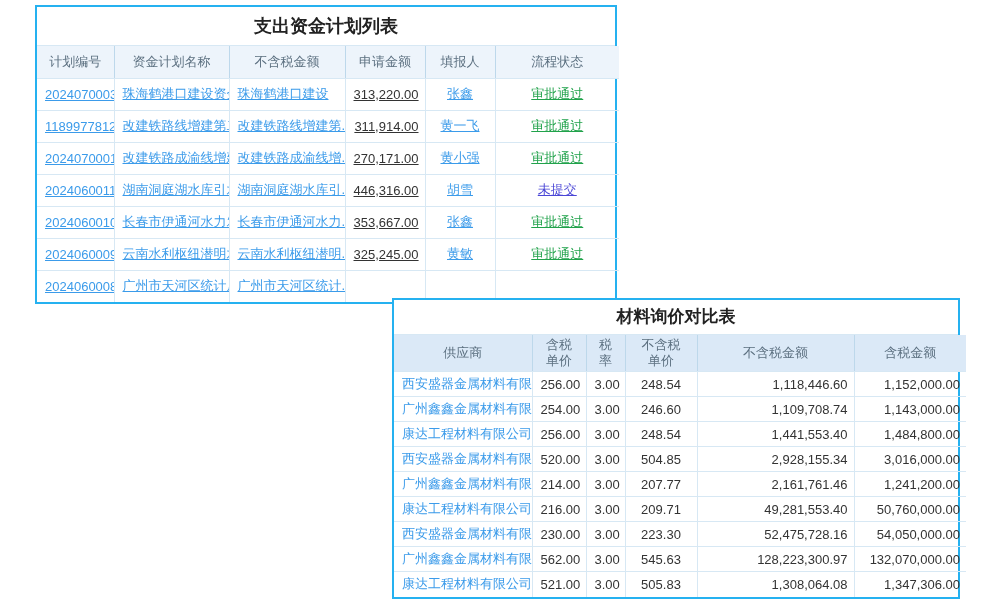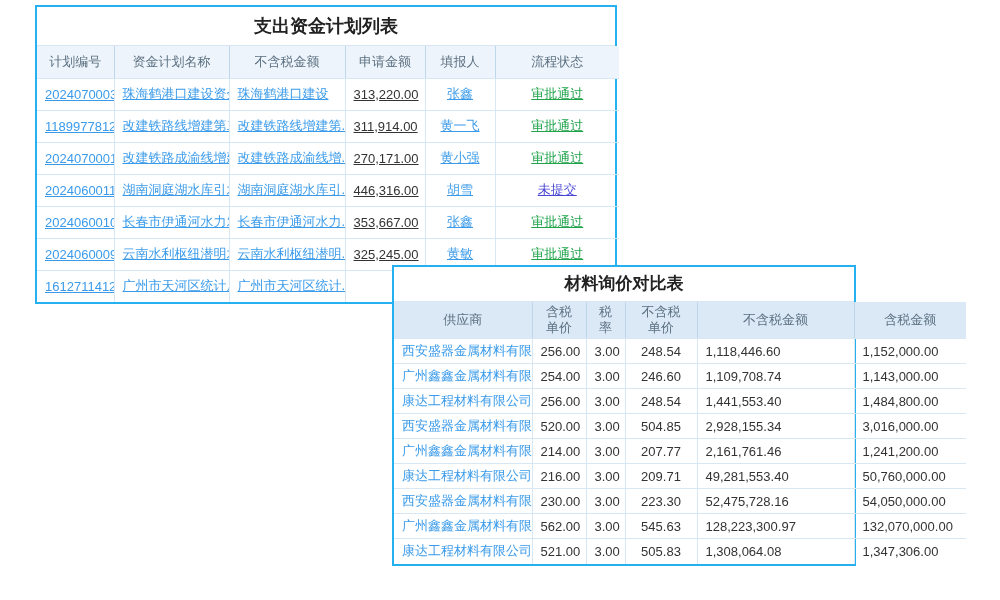--- a/index.html
+++ b/index.html
@@ -18,21 +18,21 @@
   html,body{margin:0;padding:0;background:#ffffff;}
   .page{
     position:relative;width:1000px;height:600px;overflow:hidden;background:#ffffff;
     font-family:"Liberation Sans","DejaVu Sans",sans-serif;
   }
   .panel{
     position:absolute;background:#ffffff;border:2px solid var(--border);
     box-sizing:border-box;
   }
   #panel1{left:35px;top:5px;width:582px;z-index:1;}
-  #panel2{left:392px;top:265px;width:464px;z-index:2;}
+  #panel2{left:392px;top:298px;width:568px;z-index:2;}
   .panel-title{
     text-align:center;font-weight:bold;font-size:18px;color:var(--title);
     border-bottom:1px solid var(--grid);background:#ffffff;
   }
   #panel1 .panel-title{height:38px;line-height:38px;}
   #panel2 .panel-title{height:34px;line-height:34px;font-size:17px;}
   table{width:100%;border-collapse:collapse;table-layout:fixed;}
   th{
     color:var(--htext);font-weight:normal;font-size:13px;
     border-right:1px solid var(--hgrid);border-bottom:1px solid var(--grid);
@@ -44,21 +44,21 @@
     font-size:13px;color:var(--text);
     border-right:1px solid var(--grid);border-bottom:1px solid var(--grid);
     padding:0 8px;white-space:nowrap;overflow:hidden;box-sizing:border-box;
   }
   #panel1 td{height:32px;text-decoration:underline;}
   #panel2 td{height:25px;}
   th:last-child,td:last-child{border-right:none;}
   tbody tr:last-child td{border-bottom:none;}
   .left{text-align:left;}
   .center{text-align:center;}
-  .right{text-align:left;padding-right:6px;}
+  .right{text-align:right;padding-right:6px;}
   .link{color:var(--link);}
   .num{color:var(--text);}
   .status{text-decoration:underline;}
   .st-approved{color:var(--st-approved);}
   .st-unsubmitted{color:var(--st-unsubmitted);}
 </style>
 </head>
 <body>
 
 <div class="page">
@@ -127,21 +127,21 @@
           </tr>
           <tr>
             <td class="link center">2024060009</td>
             <td class="link left">云南水利枢纽潜明水...</td>
             <td class="link left">云南水利枢纽潜明...</td>
             <td class="num right">325,245.00</td>
             <td class="link center">黄敏</td>
             <td class="status center st-approved">审批通过</td>
           </tr>
           <tr>
-            <td class="link center">1612711412</td>
+            <td class="link center">2024060008</td>
             <td class="link left">广州市天河区统计局...</td>
             <td class="link left">广州市天河区统计...</td>
             <td class="num right"></td>
             <td class="link center"></td>
             <td class="status center"></td>
           </tr>
         </tbody>
       </table>
   </section>
 

